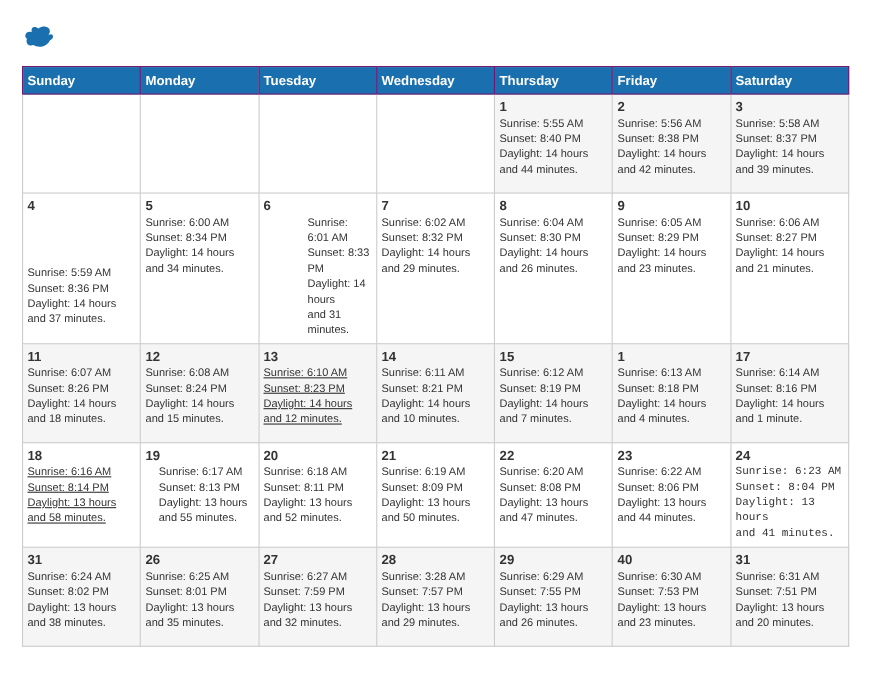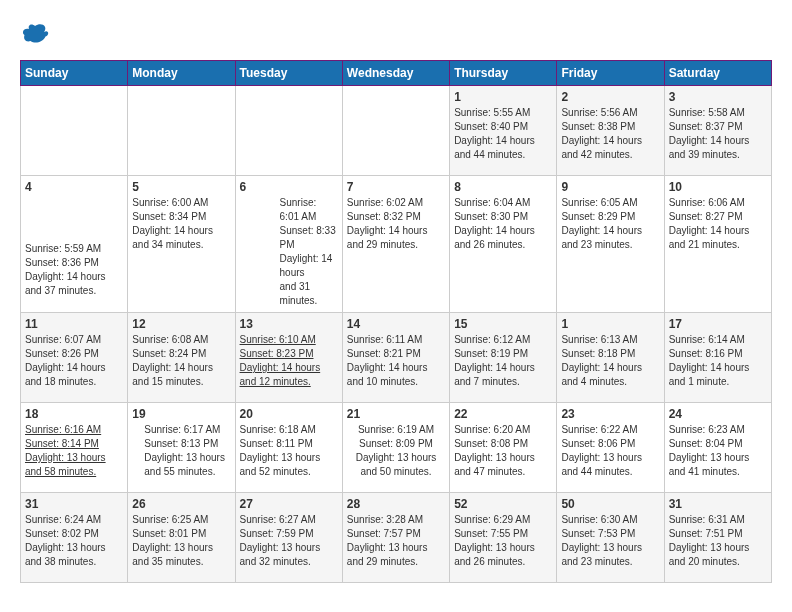--- a/index.html
+++ b/index.html
@@ -259,42 +259,42 @@
         </td>
         <td>
           <div class="day-number">20</div>
           <div class="day-info" style="white-space: pre-line;">Sunrise: 6:18 AM
 Sunset: 8:11 PM
 Daylight: 13 hours
 and 52 minutes.</div>
         </td>
         <td>
           <div class="day-number">21</div>
-          <div class="day-info" style="white-space: pre-line; text-align: center;">Sunrise: 6:19 AM
+          <div class="day-info" style="white-space: pre-line;">Sunrise: 6:19 AM
 Sunset: 8:09 PM
 Daylight: 13 hours
 and 50 minutes.</div>
         </td>
         <td>
           <div class="day-number">22</div>
           <div class="day-info" style="white-space: pre-line;">Sunrise: 6:20 AM
 Sunset: 8:08 PM
 Daylight: 13 hours
 and 47 minutes.</div>
         </td>
         <td>
           <div class="day-number">23</div>
           <div class="day-info" style="white-space: pre-line;">Sunrise: 6:22 AM
 Sunset: 8:06 PM
 Daylight: 13 hours
 and 44 minutes.</div>
         </td>
         <td>
           <div class="day-number">24</div>
-          <div class="day-info" style="white-space: pre-line;">Sunrise: 6:23 AM
+          <div class="day-info" style="white-space: pre-line; font-family: Liberation Mono, monospace;">Sunrise: 6:23 AM
 Sunset: 8:04 PM
 Daylight: 13 hours
 and 41 minutes.</div>
         </td>
       </tr>
       <tr>
         <td>
           <div class="day-number">31</div>
           <div class="day-info" style="white-space: pre-line;">Sunrise: 6:24 AM
 Sunset: 8:02 PM
@@ -316,28 +316,28 @@
 and 32 minutes.</div>
         </td>
         <td>
           <div class="day-number">28</div>
           <div class="day-info" style="white-space: pre-line;">Sunrise: 3:28 AM
 Sunset: 7:57 PM
 Daylight: 13 hours
 and 29 minutes.</div>
         </td>
         <td>
-          <div class="day-number">52</div>
+          <div class="day-number">29</div>
           <div class="day-info" style="white-space: pre-line;">Sunrise: 6:29 AM
 Sunset: 7:55 PM
 Daylight: 13 hours
 and 26 minutes.</div>
         </td>
         <td>
-          <div class="day-number">50</div>
+          <div class="day-number">40</div>
           <div class="day-info" style="white-space: pre-line;">Sunrise: 6:30 AM
 Sunset: 7:53 PM
 Daylight: 13 hours
 and 23 minutes.</div>
         </td>
         <td>
           <div class="day-number">31</div>
           <div class="day-info" style="white-space: pre-line;">Sunrise: 6:31 AM
 Sunset: 7:51 PM
 Daylight: 13 hours

